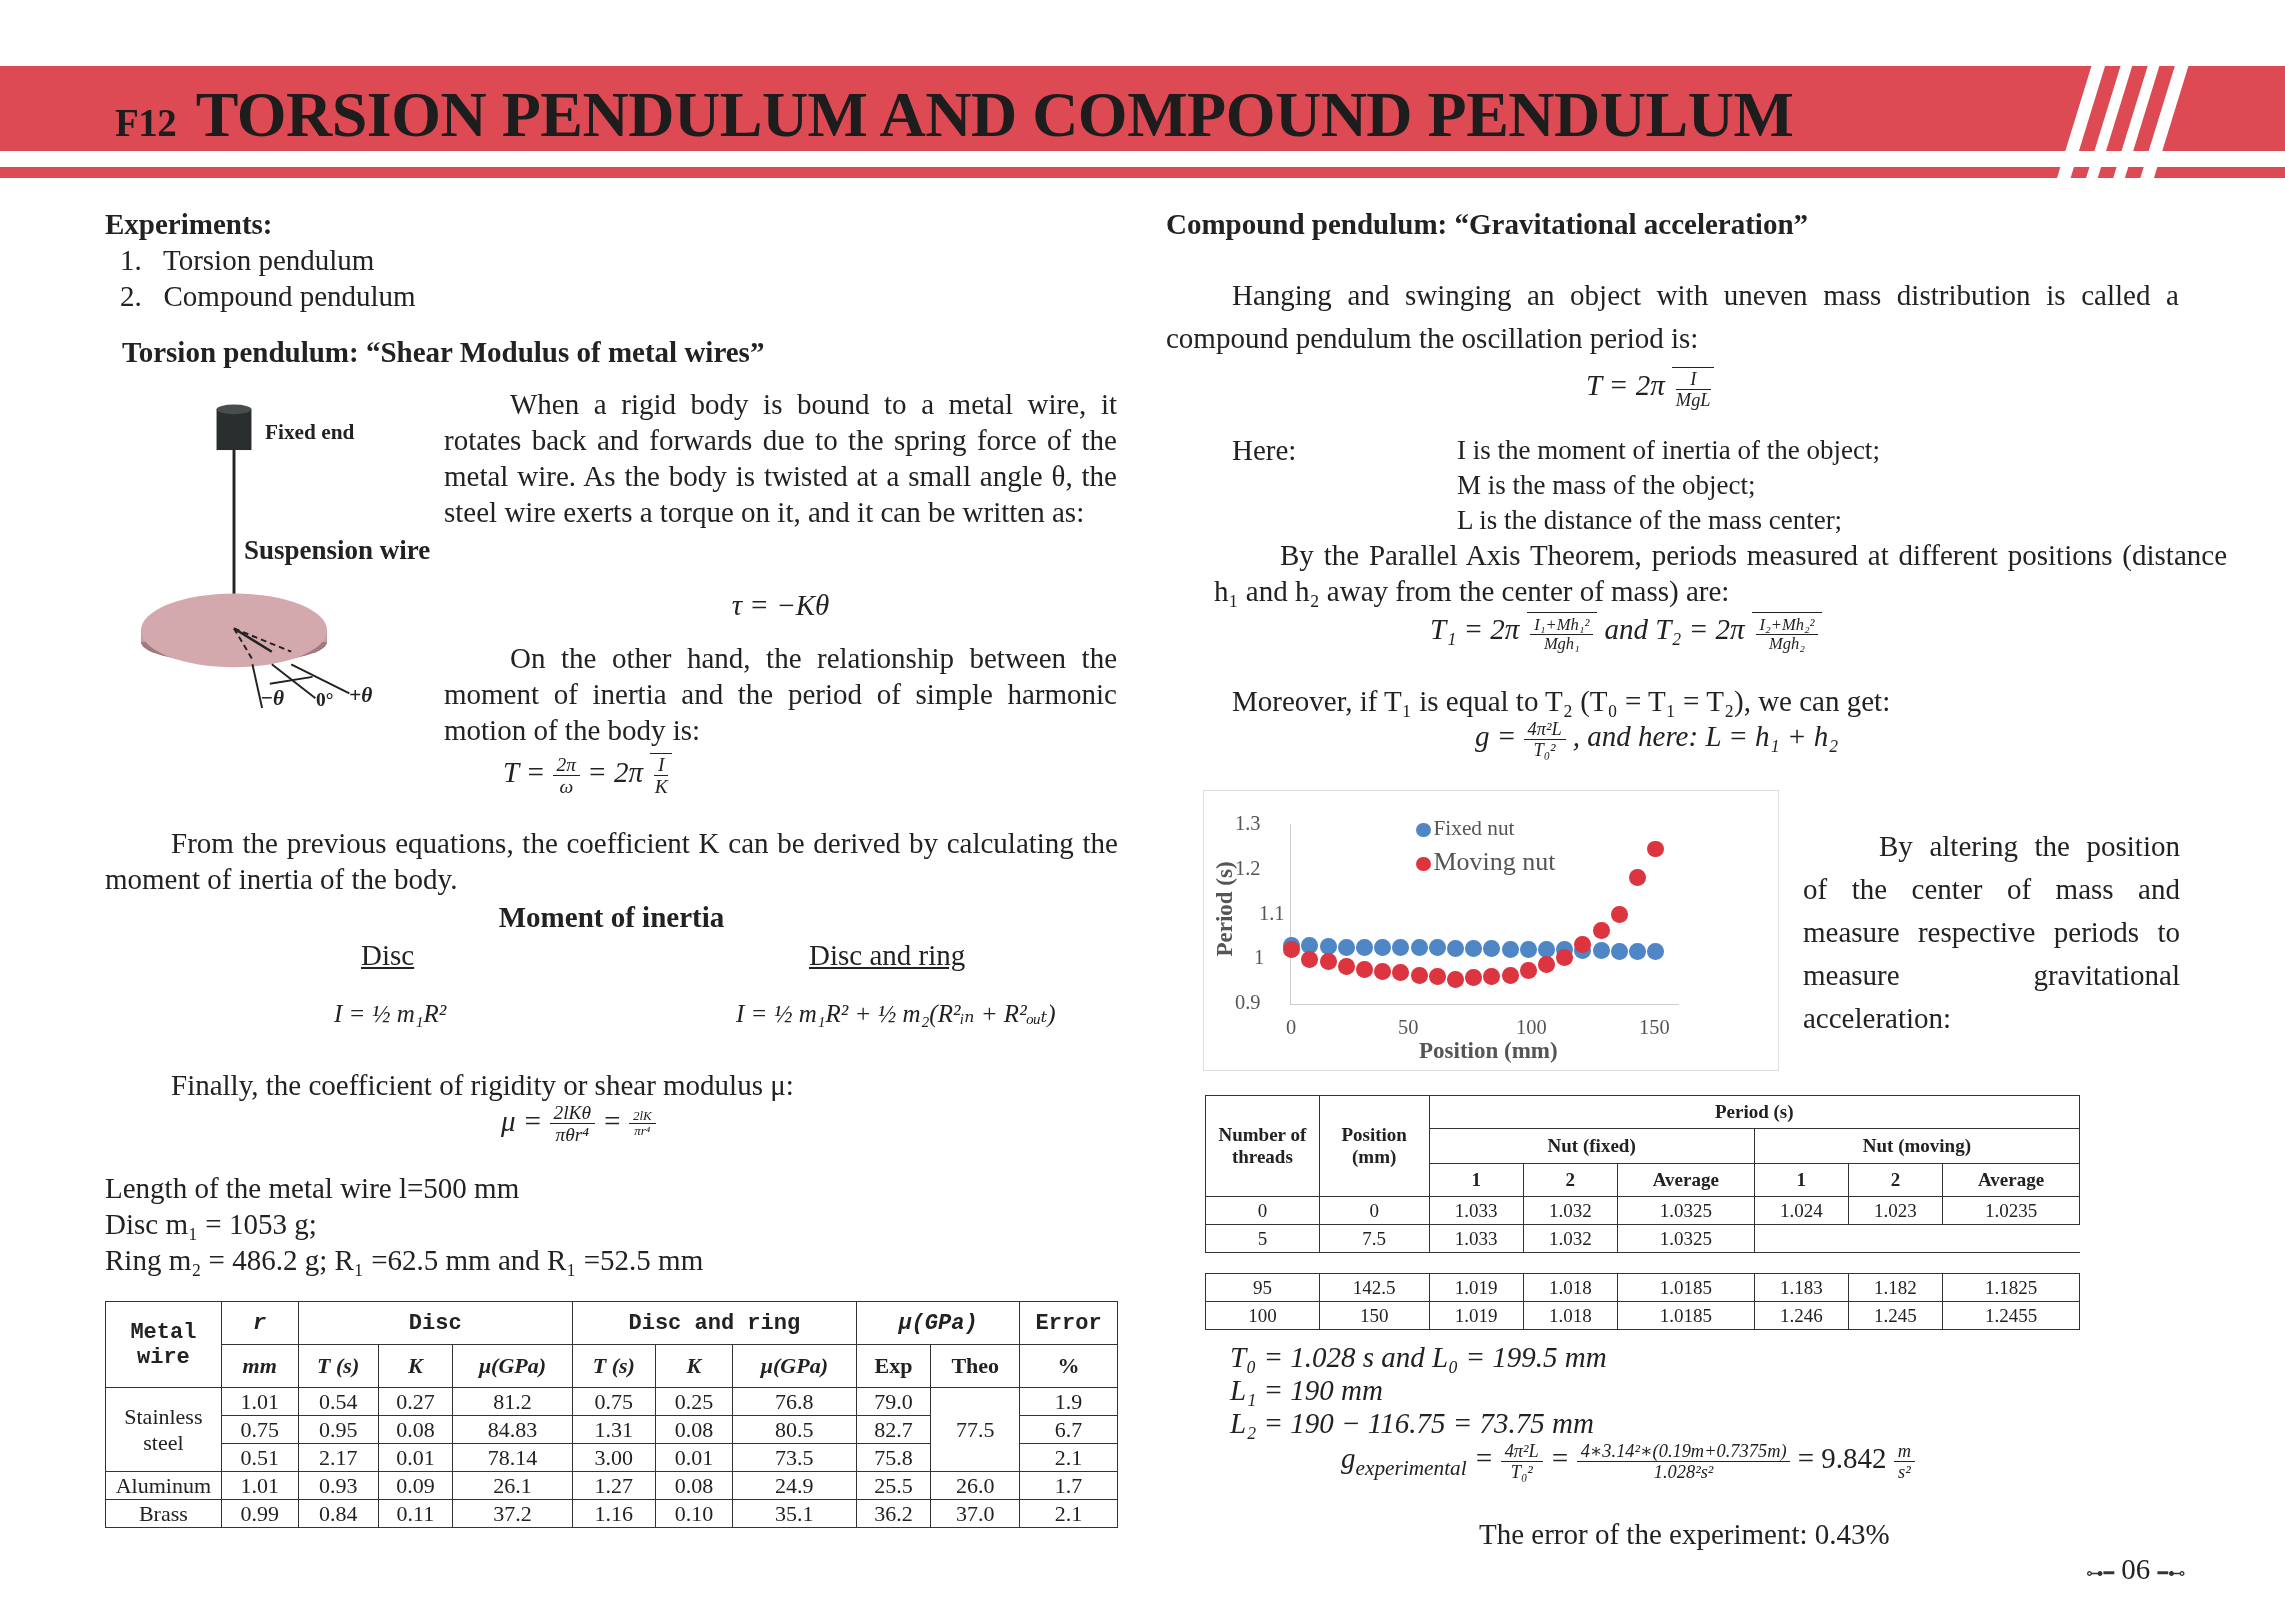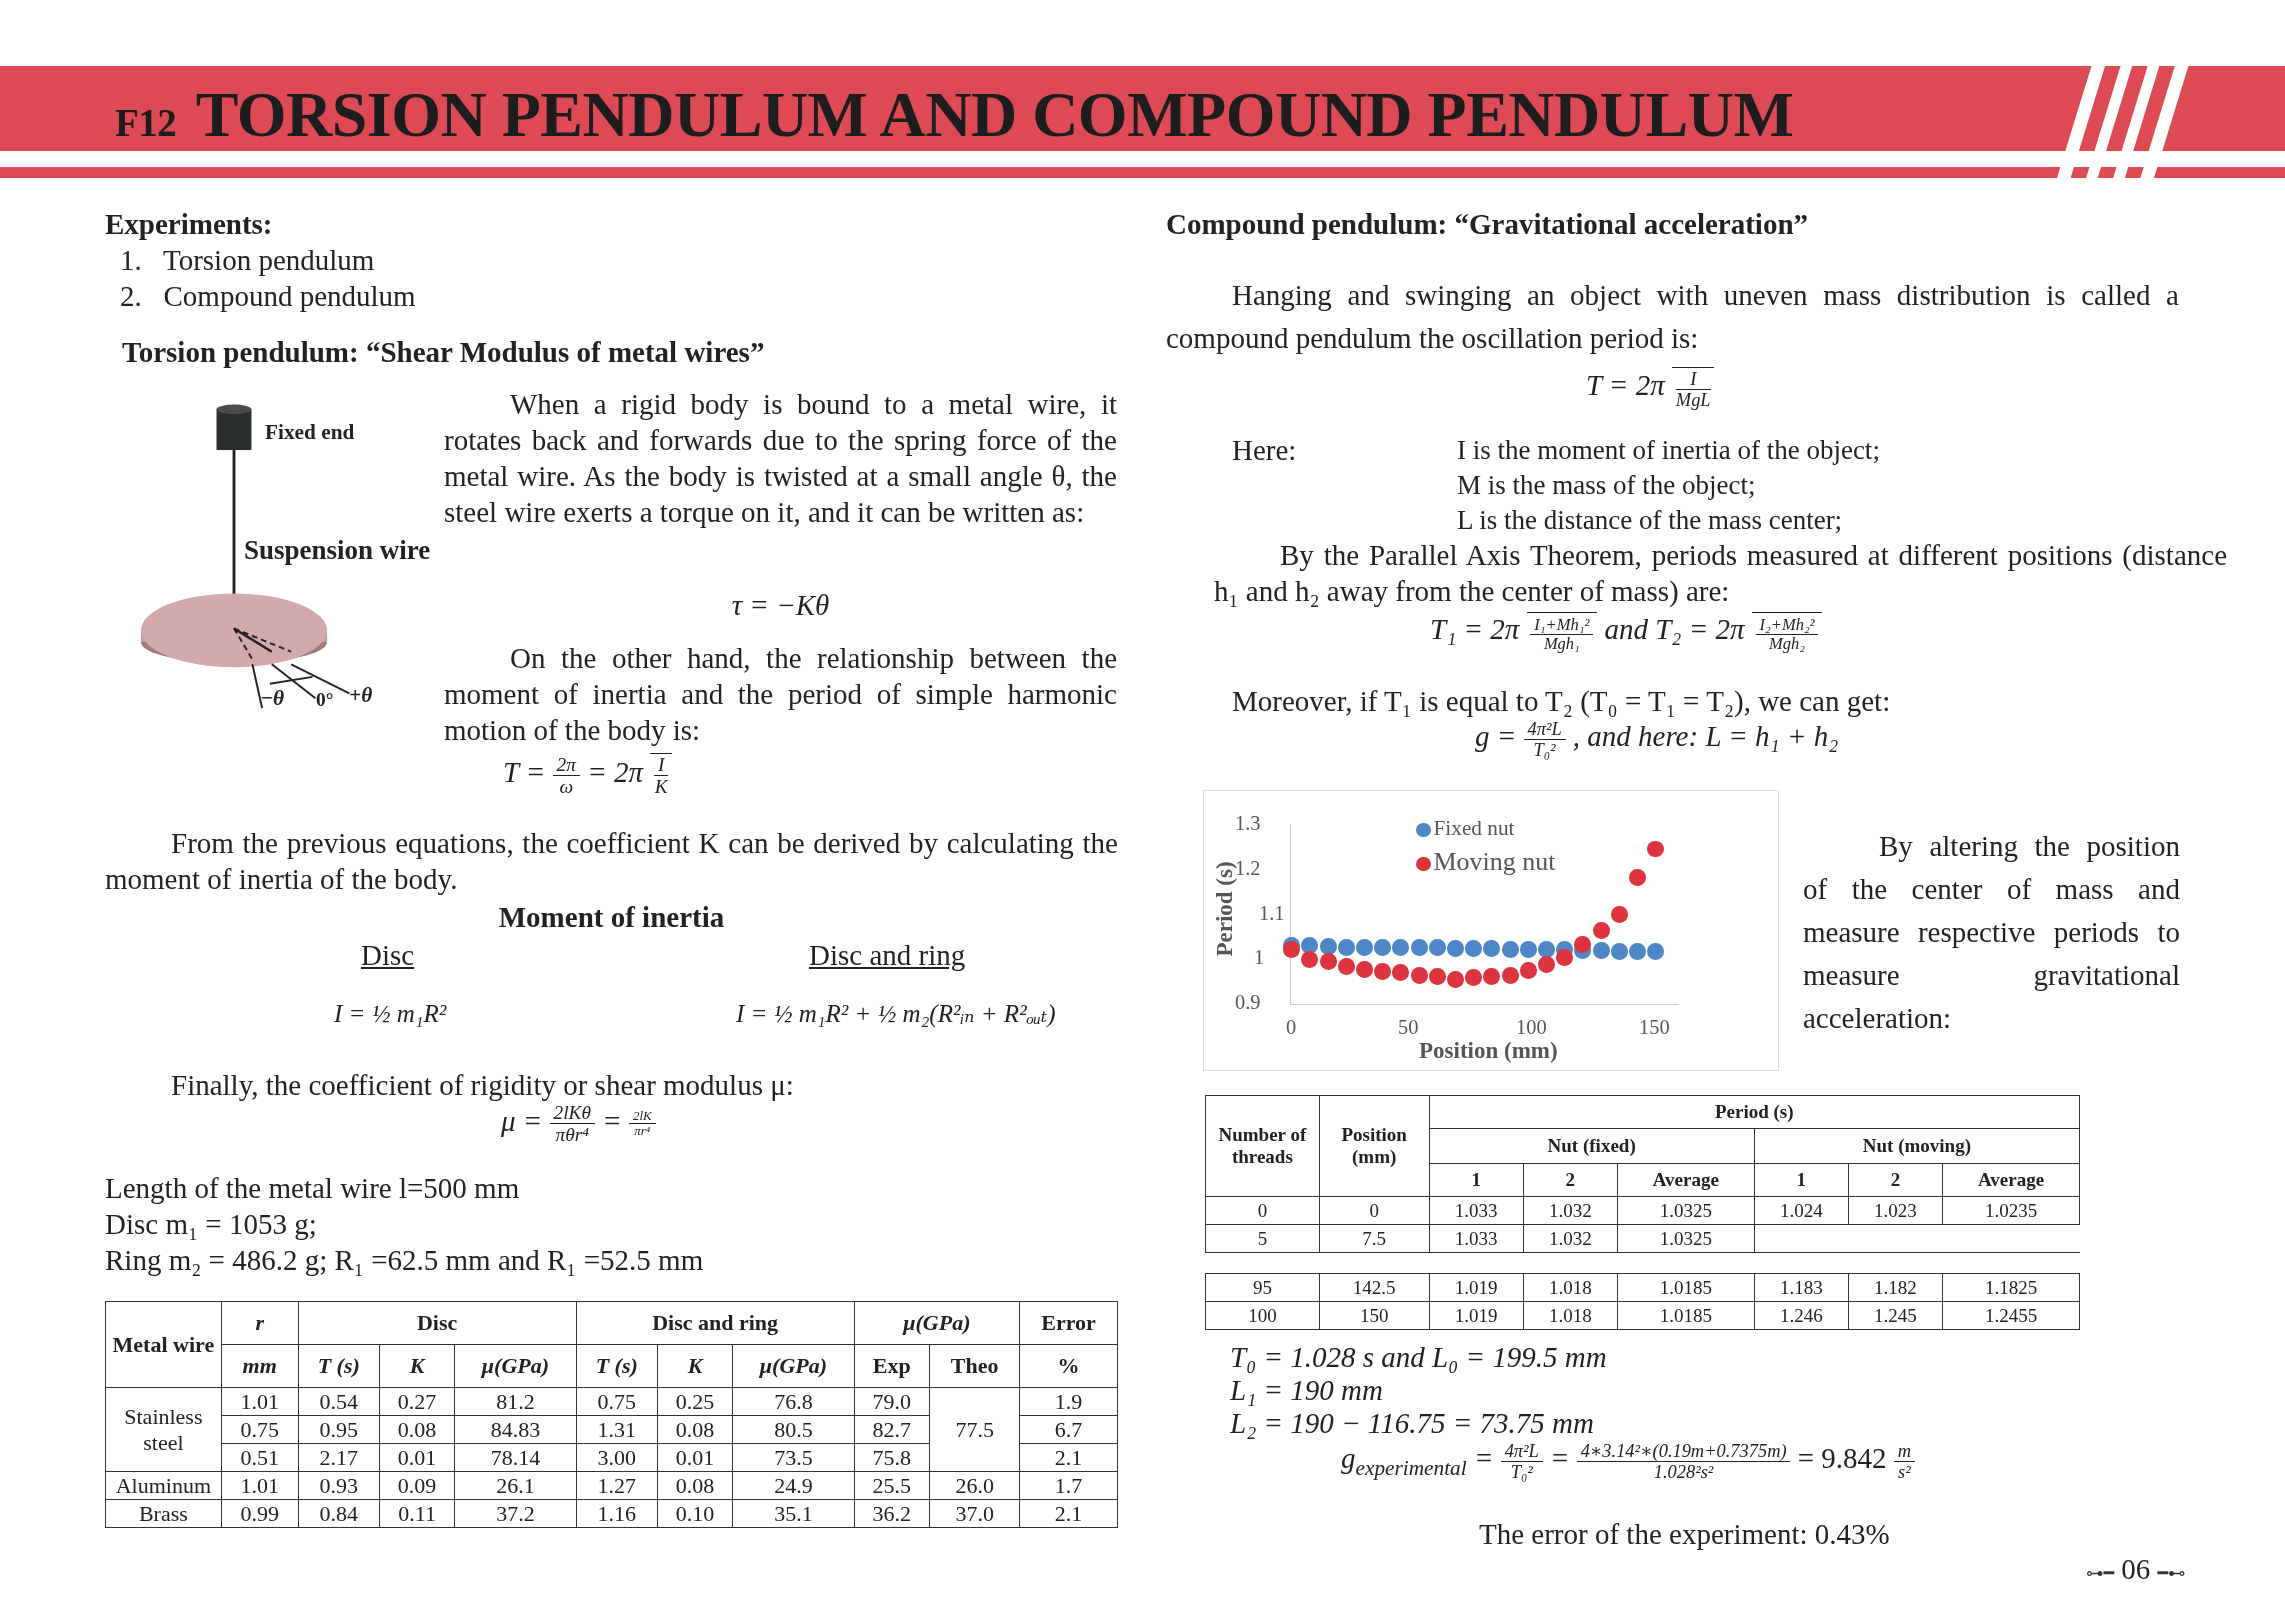--- a/index.html
+++ b/index.html
@@ -92,21 +92,21 @@
   <span>=</span>
   <span class="frac" style="font-size:13px;"><span class="num">2lK</span><span>πr⁴</span></span>
 </div>
 
 <div class="abs p" style="left:105px;top:1170px;">Length of the metal wire l=500 mm</div>
 <div class="abs p" style="left:105px;top:1206px;">Disc m₁ = 1053 g;</div>
 <div class="abs p" style="left:105px;top:1242px;">Ring m₂ = 486.2 g; R₁ =62.5 mm and R₁ =52.5 mm</div>
 
 <table class="t abs" style="left:105px;top:1301px;width:1013px;">
   <tbody>
-      <tr style="height:43px;">
+      <tr style="height:43px;font-family:Liberation Mono, monospace;">
     <th rowspan="2" style="width:107px;">Metal wire</th>
     <th class="i" style="width:68px;">r</th>
     <th colspan="3">Disc</th>
     <th colspan="3">Disc and ring</th>
     <th colspan="2" class="i">μ(GPa)</th>
     <th style="width:89px;">Error</th>
   </tr>
   <tr style="height:43px;">
     <th class="i">mm</th>
     <th class="i">T (s)</th>

